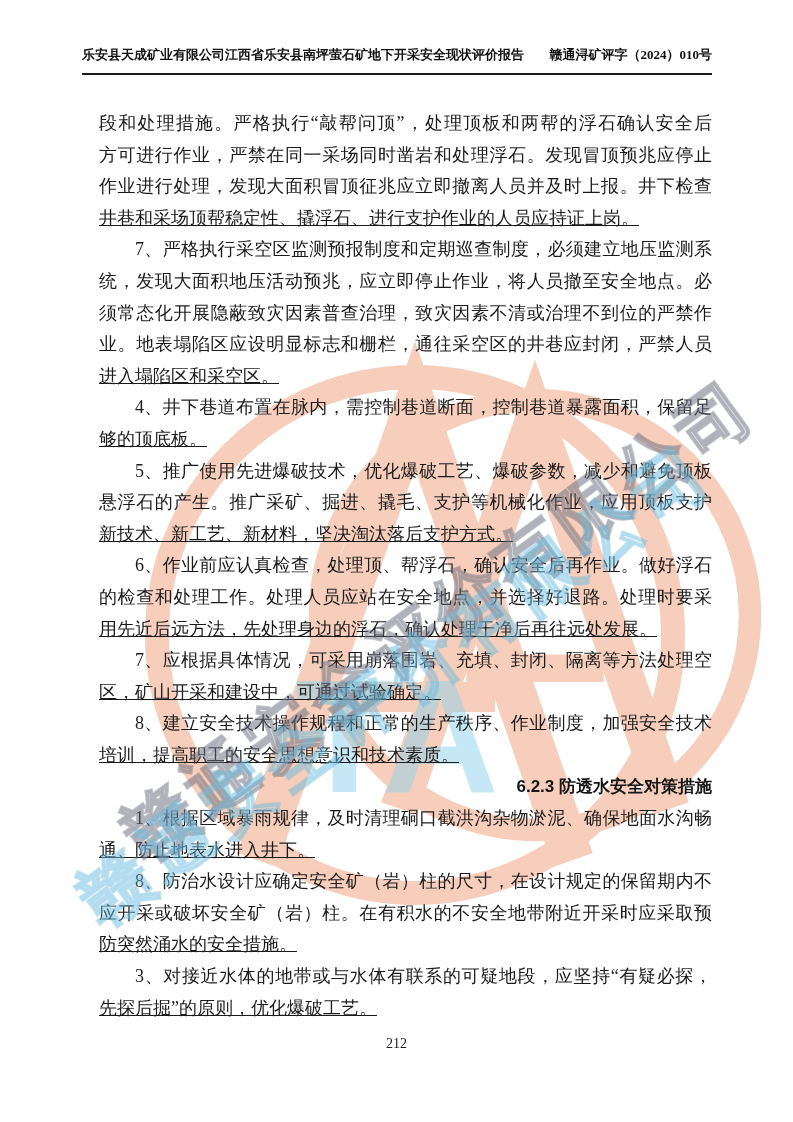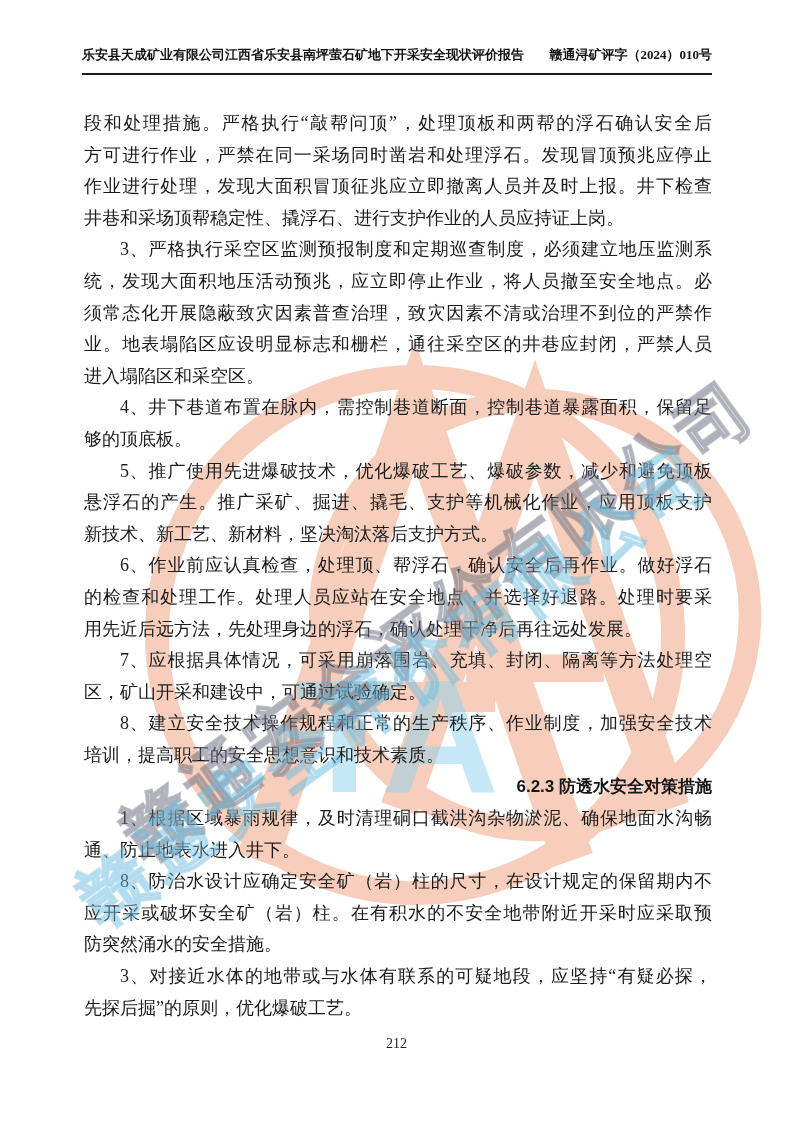--- a/index.html
+++ b/index.html
@@ -20,23 +20,23 @@
     border-bottom:2px solid #1a1a1a;padding-bottom:9px;
   }
   .page-header .hleft{white-space:nowrap;}
   .page-header .hright{white-space:nowrap;}
   #body-text{
     position:absolute;left:84px;top:108px;width:628px;
     font-size:18px;line-height:31.6px;color:#1b1b1b;
   }
   .line{
     text-align:justify;text-align-last:justify;
-    white-space:nowrap;height:31.6px;overflow:visible;
+    white-space:nowrap;height:31.6px;overflow:visible;margin-left:15px;
   }
-  .line.last{text-align-last:left;white-space:normal;}
+  .line.last{text-align-last:left;white-space:normal;text-decoration:underline;}
   .line.ind{text-indent:2em;}
   .heading{
     height:31.6px;font-family:"Liberation Sans","DejaVu Sans",sans-serif;
     font-weight:bold;font-size:17px;color:#151515;text-align:right;
   }
   .page-footer{
     position:absolute;left:0;top:1036px;width:793px;
     text-align:center;font-size:14px;color:#222;
   }
   
@@ -80,21 +80,21 @@
   <div class="page-header">
     <span class="hleft">乐安县天成矿业有限公司江西省乐安县南坪萤石矿地下开采安全现状评价报告</span>
     <span class="hright">赣通浔矿评字（2024）010号</span>
   </div>
 
   <div id="body-text">
       <div class="line">段和处理措施。严格执行“敲帮问顶”，处理顶板和两帮的浮石确认安全后</div>
       <div class="line">方可进行作业，严禁在同一采场同时凿岩和处理浮石。发现冒顶预兆应停止</div>
       <div class="line">作业进行处理，发现大面积冒顶征兆应立即撤离人员并及时上报。井下检查</div>
       <div class="line last">井巷和采场顶帮稳定性、撬浮石、进行支护作业的人员应持证上岗。</div>
-      <div class="line ind">3、严格执行采空区监测预报制度和定期巡查制度，必须建立地压监测系</div>
+      <div class="line ind">7、严格执行采空区监测预报制度和定期巡查制度，必须建立地压监测系</div>
       <div class="line">统，发现大面积地压活动预兆，应立即停止作业，将人员撤至安全地点。必</div>
       <div class="line">须常态化开展隐蔽致灾因素普查治理，致灾因素不清或治理不到位的严禁作</div>
       <div class="line">业。地表塌陷区应设明显标志和栅栏，通往采空区的井巷应封闭，严禁人员</div>
       <div class="line last">进入塌陷区和采空区。</div>
       <div class="line ind">4、井下巷道布置在脉内，需控制巷道断面，控制巷道暴露面积，保留足</div>
       <div class="line last">够的顶底板。</div>
       <div class="line ind">5、推广使用先进爆破技术，优化爆破工艺、爆破参数，减少和避免顶板</div>
       <div class="line">悬浮石的产生。推广采矿、掘进、撬毛、支护等机械化作业，应用顶板支护</div>
       <div class="line last">新技术、新工艺、新材料，坚决淘汰落后支护方式。</div>
       <div class="line ind">6、作业前应认真检查，处理顶、帮浮石，确认安全后再作业。做好浮石</div>

